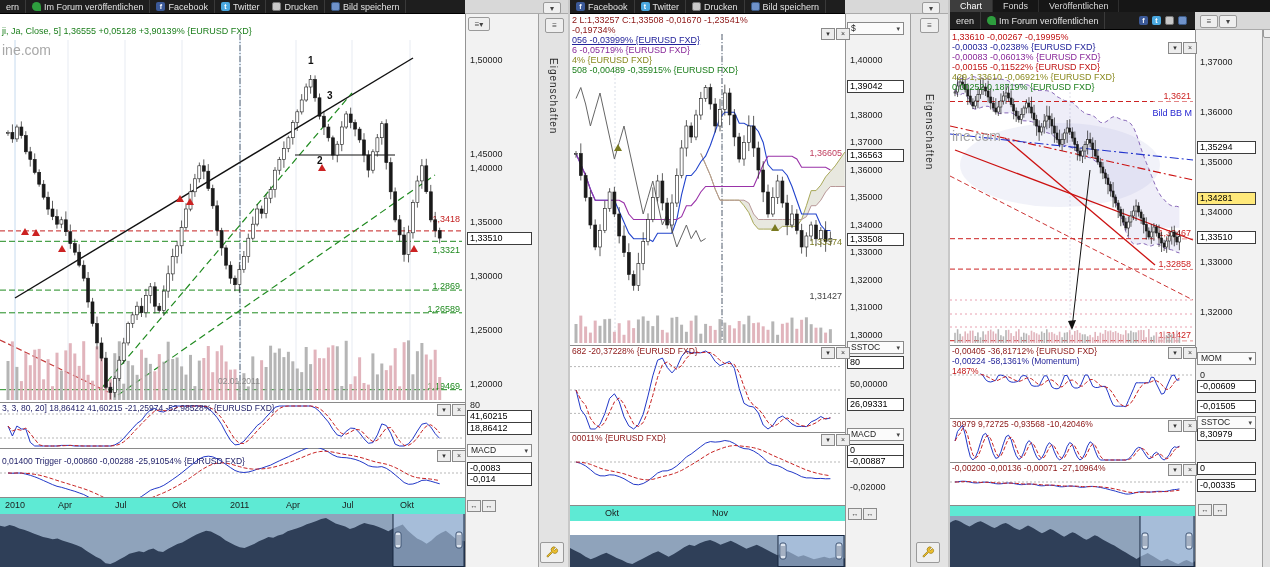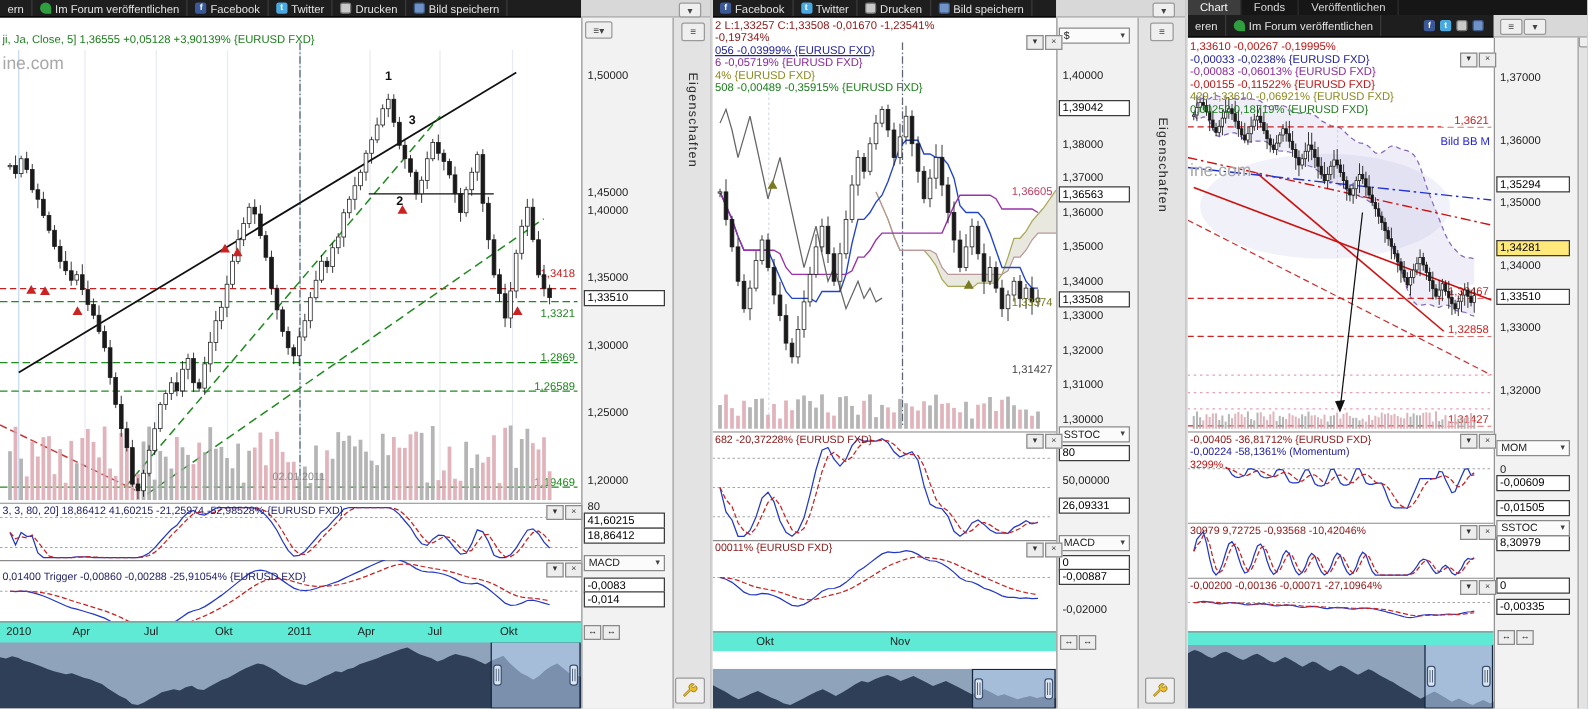--- a/index.html
+++ b/index.html
@@ -1106,21 +1106,21 @@
         <div class="wb">×</div>
       </div>
       <svg width="245" height="73" style="left: 0px; top: 345px;">
         <line x1="0" y1="0.5" x2="245" y2="0.5" stroke="#8a8a8a"></line>
         <line x1="0" y1="30" x2="243" y2="30" stroke="#999" stroke-dasharray="2,2" stroke-width="0.7"></line>
         <polyline points="30.5,28.7 33.0,30.5 35.6,34.7 38.1,36.5 40.7,37.0 43.3,36.2 45.8,35.2 48.3,30.5 50.9,30.0 53.4,30.8 56.0,31.8 58.5,35.7 61.1,37.0 63.6,37.3 66.2,36.8 68.8,36.0 71.3,31.3 73.8,30.5 76.4,31.0 78.9,35.7 81.5,40.4 84.0,41.2 86.6,41.2 89.1,40.9 91.7,35.7 94.3,30.8 96.8,30.8 99.3,36.0 101.9,42.0 104.4,43.5 107.0,43.8 109.5,43.0 112.1,37.0 114.6,30.5 117.2,30.5 119.7,35.7 122.3,41.4 124.8,43.0 127.4,43.0 129.9,42.0 132.5,36.0 135.0,30.0 137.6,30.0 140.1,35.2 142.7,41.2 145.3,42.5 147.8,42.5 150.3,41.7 152.9,41.4 155.4,41.4 158.0,47.4 160.5,54.2 163.1,59.9 165.6,61.2 168.2,61.2 170.8,61.2 173.3,61.2 175.8,61.7 178.4,55.5 180.9,49.8 183.5,43.8 186.0,37.8 188.6,37.8 191.1,37.8 193.7,37.8 196.3,37.8 198.8,37.8 201.3,32.1 203.9,32.6 206.4,38.8 209.0,44.0 211.5,49.2 214.1,48.2 216.6,42.0 219.2,36.0 221.7,30.5 224.3,30.0 226.8,35.2 229.4,34.9" fill="none" stroke="#2238c8" stroke-width="1"></polyline>
         <polyline points="30.5,29.7 33.0,29.8 35.6,30.8 38.1,32.1 40.7,33.5 43.3,35.0 45.8,35.9 48.3,35.1 50.9,33.8 53.4,32.5 56.0,31.7 58.5,31.8 61.1,33.1 63.6,34.5 66.2,35.7 68.8,36.6 71.3,35.7 73.8,34.4 76.4,33.1 78.9,32.9 81.5,33.8 84.0,35.8 86.6,37.9 89.1,39.9 91.7,39.9 94.3,38.0 96.8,35.9 99.3,34.8 101.9,35.0 104.4,36.6 107.0,39.2 109.5,41.6 112.1,41.9 114.6,39.6 117.2,37.0 119.7,35.4 122.3,35.0 124.8,36.2 127.4,38.7 129.9,41.0 132.5,41.1 135.0,38.8 137.6,36.2 140.1,34.6 142.7,34.5 145.3,35.8 147.8,38.3 150.3,40.6 152.9,41.9 155.4,41.9 158.0,42.9 160.5,45.2 163.1,48.9 165.6,52.8 168.2,56.8 170.8,59.5 173.3,60.9 175.8,61.3 178.4,60.2 180.9,57.9 183.5,54.4 186.0,49.7 188.6,44.9 191.1,41.4 193.7,39.0 196.3,37.8 198.8,37.8 201.3,36.7 203.9,35.6 206.4,35.8 209.0,37.1 211.5,39.4 214.1,42.6 216.6,44.5 219.2,43.9 221.7,41.2 224.3,37.3 226.8,34.7 229.4,33.3" fill="none" stroke="#c82222" stroke-width="1" stroke-dasharray="4,2"></polyline>
       </svg>
       <div class="hdr" style="left: 2px; top: 346px; color: rgb(139, 21, 21);">-0,00405  -36,81712%  {EURUSD FXD}</div>
       <div class="hdr" style="left: 2px; top: 356px; color: rgb(35, 35, 154);">-0,00224  -58,1361%  (Momentum)</div>
-      <div class="hdr" style="left: 2px; top: 366px; color: rgb(192, 20, 20);">3299%</div>
+      <div class="hdr" style="left: 2px; top: 366px; color: rgb(192, 20, 20);">1487%</div>
       <div class="wbs" style="left: 218px; top: 347px;">
         <div class="wb">▾</div>
         <div class="wb">×</div>
       </div>
       <svg width="245" height="44" style="left: 0px; top: 418px;">
         <line x1="0" y1="0.5" x2="245" y2="0.5" stroke="#8a8a8a"></line>
         <polyline points="5.0,23.0 7.5,13.5 10.1,10.3 12.6,7.2 15.2,16.7 17.8,29.3 20.3,38.8 22.8,42.0 25.4,39.4 27.9,33.3 30.5,24.6 33.0,17.2 35.6,15.3 38.1,19.3 40.7,27.8 43.3,35.7 45.8,40.4 48.3,39.5 50.9,33.9 53.4,25.8 56.0,18.7 58.5,17.2 61.1,21.5 63.6,30.6 66.2,37.7 68.8,41.5 71.3,39.6 73.8,34.1 76.4,26.2 78.9,22.6 81.5,25.0 84.0,32.9 86.6,38.9 89.1,42.0 91.7,40.1 94.3,35.3 96.8,28.3 99.3,24.7 101.9,26.9 104.4,33.9 107.0,39.4 109.5,42.0 112.1,40.3 114.6,35.7 117.2,28.4 119.7,24.5 122.3,26.2 124.8,33.6 127.4,39.1 129.9,42.0 132.5,40.3 135.0,35.4 137.6,27.9 140.1,23.8 142.7,25.7 145.3,33.2 147.8,39.1 150.3,42.0 152.9,42.0 155.4,42.0 158.0,42.0 160.5,42.0 163.1,42.0 165.6,42.0 168.2,42.0 170.8,42.0 173.3,42.0 175.8,42.0 178.4,40.9 180.9,38.6 183.5,35.1 186.0,31.1 188.6,29.3 191.1,30.0 193.7,33.8 196.3,37.9 198.8,40.8 201.3,40.0 203.9,35.9 206.4,34.2 209.0,36.3 211.5,40.4 214.1,42.0 216.6,40.1 219.2,36.7 221.7,31.3 224.3,28.8 226.8,29.4 229.4,28.2" fill="none" stroke="#2238c8" stroke-width="1"></polyline>
         <polyline points="5.0,23.0 7.5,18.3 10.1,15.6 12.6,10.3 15.2,11.4 17.8,17.7 20.3,28.3 22.8,36.7 25.4,40.1 27.9,38.2 30.5,32.4 33.0,25.0 35.6,19.0 38.1,17.3 40.7,20.8 43.3,27.6 45.8,34.6 48.3,38.5 50.9,37.9 53.4,33.0 56.0,26.1 58.5,20.6 61.1,19.1 63.6,23.1 66.2,29.9 68.8,36.6 71.3,39.6 73.8,38.4 76.4,33.3 78.9,27.7 81.5,24.6 84.0,26.9 86.6,32.3 89.1,37.9 91.7,40.3 94.3,39.2 96.8,34.6 99.3,29.5 101.9,26.7 104.4,28.5 107.0,33.4 109.5,38.4 112.1,40.6 114.6,39.3 117.2,34.8 119.7,29.5 122.3,26.4 124.8,28.1 127.4,33.0 129.9,38.2 132.5,40.5 135.0,39.2 137.6,34.5 140.1,29.1 142.7,25.8 145.3,27.6 147.8,32.7 150.3,38.1 152.9,41.0 155.4,42.0 158.0,42.0 160.5,42.0 163.1,42.0 165.6,42.0 168.2,42.0 170.8,42.0 173.3,42.0 175.8,42.0 178.4,41.6 180.9,40.5 183.5,38.2 186.0,35.0 188.6,31.9 191.1,30.1 193.7,31.1 196.3,33.9 198.8,37.5 201.3,39.5 203.9,38.9 206.4,36.7 209.0,35.5 211.5,37.0 214.1,39.5 216.6,40.8 219.2,39.6 221.7,36.1 224.3,32.3 226.8,29.8 229.4,28.8" fill="none" stroke="#c82222" stroke-width="1" stroke-dasharray="4,2"></polyline>
       </svg>
       <div class="hdr" style="left: 2px; top: 419px; color: rgb(139, 21, 21);">30979  9,72725  -0,93568  -10,42046%</div>

